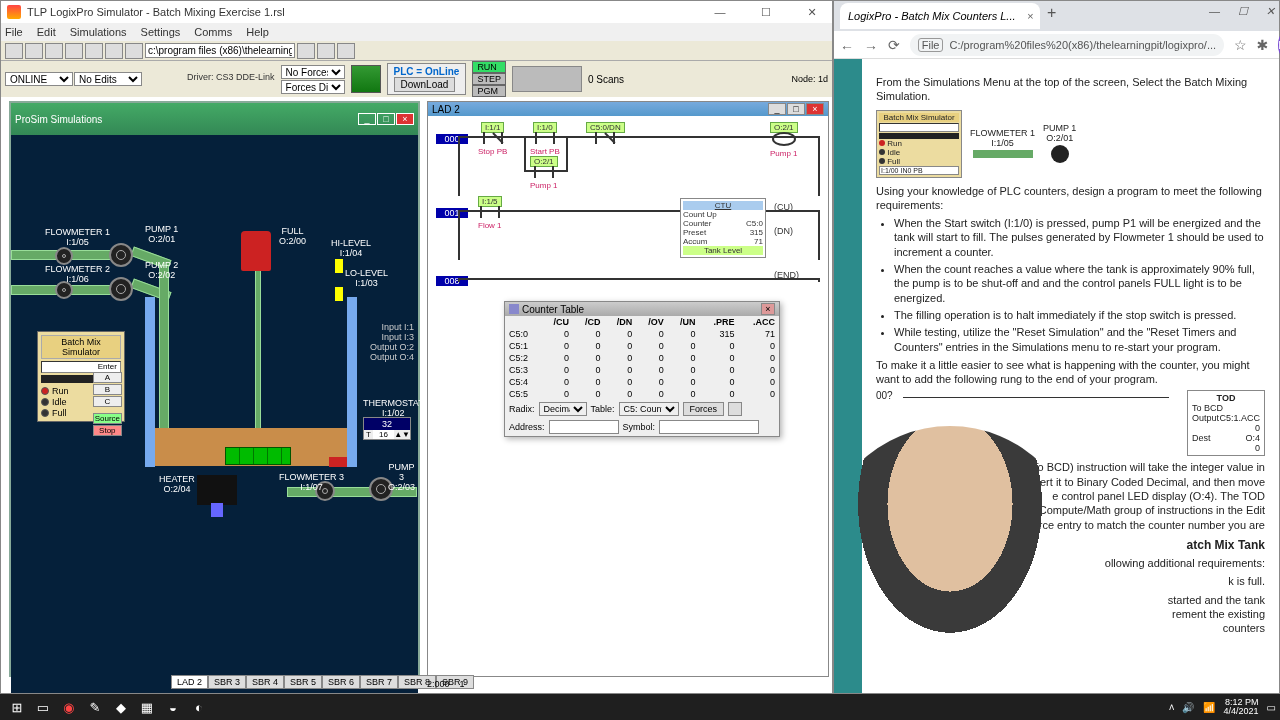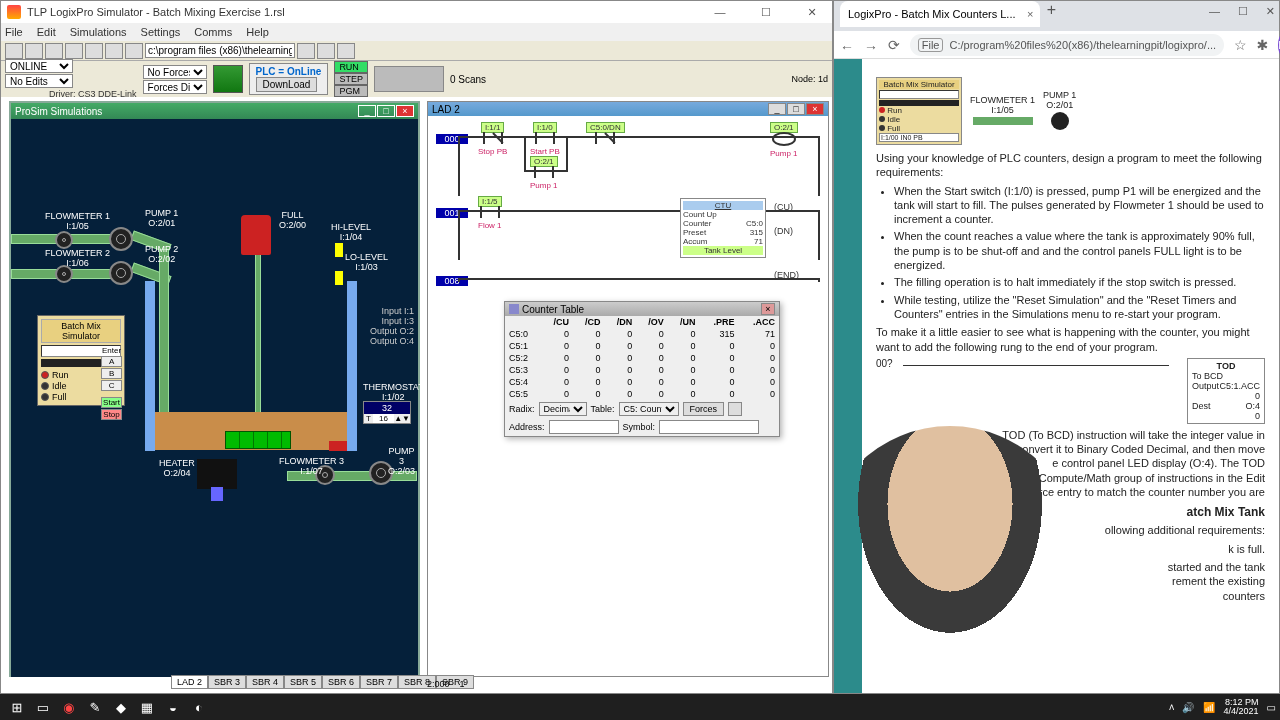--- a/index.html
+++ b/index.html
@@ -20,21 +20,21 @@
 .plcbox { border:1px solid #888; padding:2px 6px; background:#eee; }
 .plcbox .plctitle { font-weight:bold; color:#06c; font-size:10px; }
 .plcbox .dlbtn { border:1px solid #888; background:#ddd; padding:1px 6px; font-size:10px; display:inline-block; }
 .runbtns { display:flex; flex-direction:column; font-size:9px; }
 .runbtns span { border:1px solid #666; padding:0 4px; background:#bbb; }
 .runbtns .on { background:#3d6; color:#000; }
 .driverline { font-size:9px; color:#333;padding-left:44px; }
 
 
 .simwin { position:absolute; left:8px; top:100px; width:411px; height:576px; border:2px solid #8a9; }
-.simwin .simtitle { height:14px; background:linear-gradient(#4a6,#385); color:#fff; font-size:10px; padding:8px 4px; display:flex; align-items:center; }
+.simwin .simtitle { height:14px; background:linear-gradient(#4a6,#385); color:#fff; font-size:10px; padding:16px 4px; display:flex; align-items:center; }
 .simwin .simtitle .simbtns { margin-left:auto; display:flex; }
 .simwin .simtitle .sbtn { width:18px; height:12px; text-align:center; line-height:10px; border:1px solid #fff; margin-left:1px; font-size:9px; }
 .simwin .simtitle .sbtn.red { background:#d33; }
 .simwin .canvas { height:calc(100% - 14px); background:#05203a; position:relative; color:#fff; font-size:9px; }
 .canvas .label { position:absolute; font-size:9px; color:#fff; text-align:center; line-height:1.1; }
 .pipe { position:absolute; background:#6a6; border:1px solid #9d9; }
 .pump { position:absolute; width:24px; height:24px; background:#222; border-radius:50%; border:2px solid #888; }
 .pump::after { content:""; position:absolute; inset:5px; border-radius:50%; border:1px solid #aaa; }
 .tankwall { position:absolute; background:#7ae; }
 .liquid { position:absolute; background:#c98d4a; }
@@ -87,21 +87,21 @@
 .ctwin td:first-child { text-align:left; }
 .ctwin .ctfoot { display:flex; gap:4px; align-items:center; padding:2px 4px; font-size:9px; }
 .ctwin select,.ctwin input { font-size:9px; border:1px solid #888; height:14px; }
 
 
 .bottomtabs { position:absolute; left:170px; bottom:4px; font-size:9px; display:flex; }
 .bottomtabs span { border:1px solid #888; background:#ddd; padding:1px 5px; }
 
 
 .chrome { position:absolute; left:833px; top:0; width:447px; height:694px; background:#fff; border:1px solid #888; }
-.chrome .ctabbar { height:30px; background:#dee1e6; display:flex; align-items:flex-start; }
+.chrome .ctabbar { height:30px; background:#dee1e6; display:flex; align-items:center;font-style:italic; }
 .chrome .ctab { height:26px; background:#fff; border-radius:8px 8px 0 0; margin-left:6px; padding:4px 24px 4px 8px; font-size:11px; display:flex; align-items:center; position:relative; }
 .chrome .ctab .x { position:absolute; right:6px; color:#666; }
 .chrome .newtab { width:24px; height:24px; text-align:center; font-size:16px; color:#555; }
 .chrome .cwins { position:absolute; right:4px; top:4px; display:flex; gap:18px; color:#555; }
 .chrome .caddr { height:28px; background:#fff; display:flex; align-items:center; padding:0 6px; gap:10px; border-bottom:1px solid #ddd; }
 .chrome .caddr .nbtn { color:#666; font-size:14px; }
 .chrome .caddr .urlbox { flex:1; background:#f1f3f4; border-radius:12px; height:22px; display:flex; align-items:center; padding:0 8px; font-size:11px; color:#555; }
 .chrome .caddr .av { width:20px; height:20px; border-radius:50%; background:#7a4dd3; color:#fff; text-align:center; line-height:20px; font-size:11px; }
 .chrome .page { height:calc(100% - 58px); overflow:hidden; background:#2c8b8b; padding:0; position:relative; }
 .chrome .paper { position:absolute; left:28px; right:0; top:0; bottom:0; background:#fff; padding:12px 14px; font-size:11px; color:#222; overflow:hidden; }
@@ -150,21 +150,21 @@
     <div class="tbtn"></div>
     <div class="tbtn"></div>
     <div class="tbtn"></div>
     <div class="tbtn"></div>
     <input value="c:\program files (x86)\thelearningpit\logixpr" style="">
     <div class="tbtn"></div>
     <div class="tbtn"></div>
     <div class="tbtn"></div>
   </div>
   <div class="statusrow">
-    <div style="display:flex;flex-direction:column;gap:1px">
+    <div style="display:flex;flex-direction:row;gap:1px">
       <select class="sel" style="width:68px"><option>ONLINE</option></select>
       <select class="sel" style="width:68px"><option>No Edits</option></select>
       <span class="driverline">Driver: CS3 DDE-Link</span>
     </div>
     <div style="display:flex;flex-direction:column;gap:1px">
       <select class="sel" style="width:64px"><option>No Forces</option></select>
       <select class="sel" style="width:64px"><option>Forces Disabled</option></select>
     </div>
     <div style="width:30px;height:28px;background:linear-gradient(#393,#171);border:1px solid #555"></div>
     <div class="plcbox">
@@ -264,21 +264,21 @@
           <div class="brow">
               <span class="led"></span>
               <span>Full</span>
             </div>
         </div>
         <div class="stk">
           <span>Enter</span>
           <div>A</div>
           <div>B</div>
           <div>C</div>
-          <div style="margin-top:6px;background:#8f8">Start</div>
+          <div style="margin-top:6px;background:#8f8">Source</div>
           <div style="background:#f88">Stop</div>
         </div>
       </div>
     </div>
   </div>
 
   <div class="ladwin">
     <div class="ladtitle">
       <span>LAD 2</span>
       <div class="simbtns">
@@ -467,20 +467,21 @@
       <span style="border:1px solid #999;border-radius:3px;padding:0 3px;margin-right:6px">File</span>
       <span>C:/program%20files%20(x86)/thelearningpit/logixpro/...</span>
     </div>
     <span class="nbtn">☆</span>
     <span class="nbtn">✱</span>
     <span class="av">E</span>
 
   </div>
   <div class="page">
     <div class="paper">
+      <p>From the Simulations Menu at the top of the screen, Select the Batch Mixing Simulation.</p>
       <div class="figbox">
         <div class="minibox">
           <div style="background:#e8d080;text-align:center;font-size:8px">Batch Mix Simulator</div>
           <div style="height:9px;background:#fff;border:1px inset #888;margin:1px 0"></div>
           <div style="height:6px;background:#222"></div>
           <div style="font-size:8px"><span style="width:6px;height:6px;display:inline-block;background:#c22;border-radius:50%"></span> <span>Run</span></div>
           <div style="font-size:8px"><span style="width:6px;height:6px;display:inline-block;background:#333;border-radius:50%"></span> <span>Idle</span></div>
           <div style="font-size:8px"><span style="width:6px;height:6px;display:inline-block;background:#333;border-radius:50%"></span> <span>Full</span></div>
           <div style="font-size:7px;background:#fff;border:1px solid #888;padding:0 1px">I:1/00 IN0 PB</div>
         </div>

